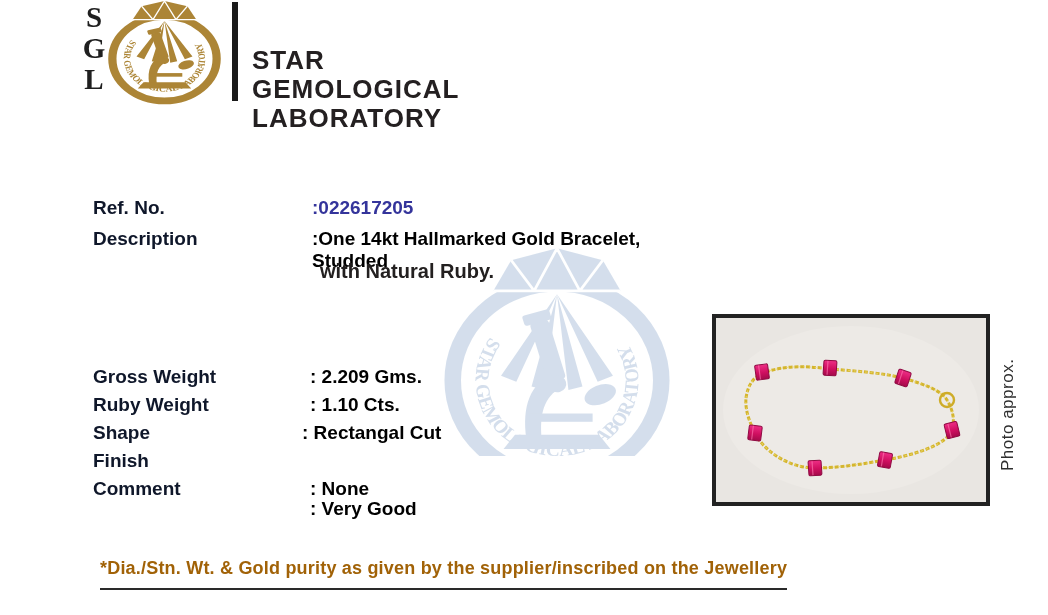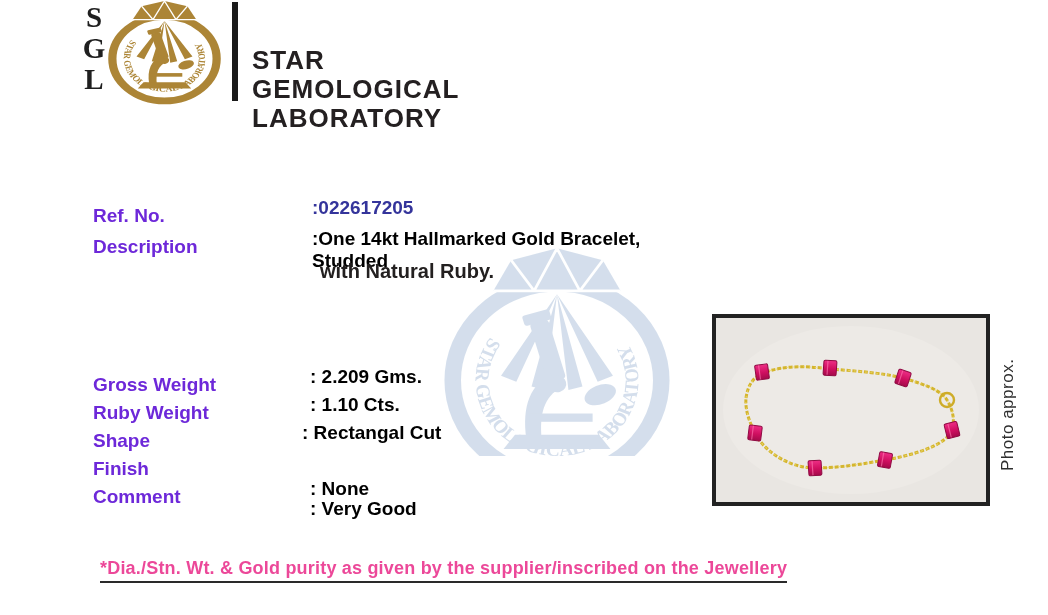--- a/index.html
+++ b/index.html
@@ -17,34 +17,34 @@
   .emblem svg{width:100%;height:100%;color:#ac8536;}
   .divider-bar{position:absolute;left:232px;top:2px;width:6px;height:99px;background:#1a1a1a;}
   .brand{position:absolute;left:252px;top:3px;font-weight:700;font-size:26px;line-height:29px;
     letter-spacing:1px;color:#242021;margin-top:43px;}
   
   .title-wrap{position:absolute;left:86px;right:0;top:121px;text-align:center;}
   .title-text{display:inline-block;font-weight:700;font-size:24px;letter-spacing:.5px;color:#242021;
     border-bottom:3px solid #2b2b2b;padding:0 4px 2px 4px;}
   
   .frow{position:absolute;left:0;width:720px;height:28px;font-weight:700;font-size:19px;}
-  .frow .lbl{position:absolute;left:93px;top:8px;color:#6d28d9;}
+  .frow .lbl{position:absolute;left:93px;top:0;color:#0f172a;}
   .frow .val{position:absolute;left:312px;top:0;color:#000000;}
   .val-blue{color:#34349b !important;}
   .desc-line2{position:absolute;left:320px;top:260px;font-weight:700;font-size:20px;color:#232020;}
   
   .photo-frame{position:absolute;left:712px;top:314px;width:270px;height:184px;
     border:4px solid #222222;background:#e9e6e2;}
   .photo-frame svg{display:block;width:100%;height:100%;}
   .photo-caption{position:absolute;left:998px;top:352px;height:126px;width:28px;
     writing-mode:vertical-rl;transform:rotate(180deg);text-align:center;
     font-size:17px;color:#2e2e2e;letter-spacing:.5px;}
   
-  .footer{position:absolute;left:100px;top:558px;font-weight:700;font-size:18px;color:#ec4899;
-    border-bottom:2px solid #2a2a2a;padding-bottom:2px;letter-spacing:.2px;}
+  .footer{position:absolute;left:100px;top:558px;font-weight:700;font-size:18px;color:#a16207;
+    border-bottom:2px solid #2a2a2a;padding-bottom:9px;letter-spacing:.2px;}
   .defs-holder{position:absolute;width:0;height:0;overflow:hidden;}
 </style>
 </head>
 <body>
 
 <svg class="defs-holder" aria-hidden="true">
   <defs>
     <path id="ring-text-path" d="M 47.6 81.3 A 64 64 0 1 0 152.4 81.3" fill="none"></path>
     <linearGradient id="ruby-grad" x1="0" y1="0" x2="0" y2="1">
       <stop offset="0" stop-color="#ee2e86"></stop>

